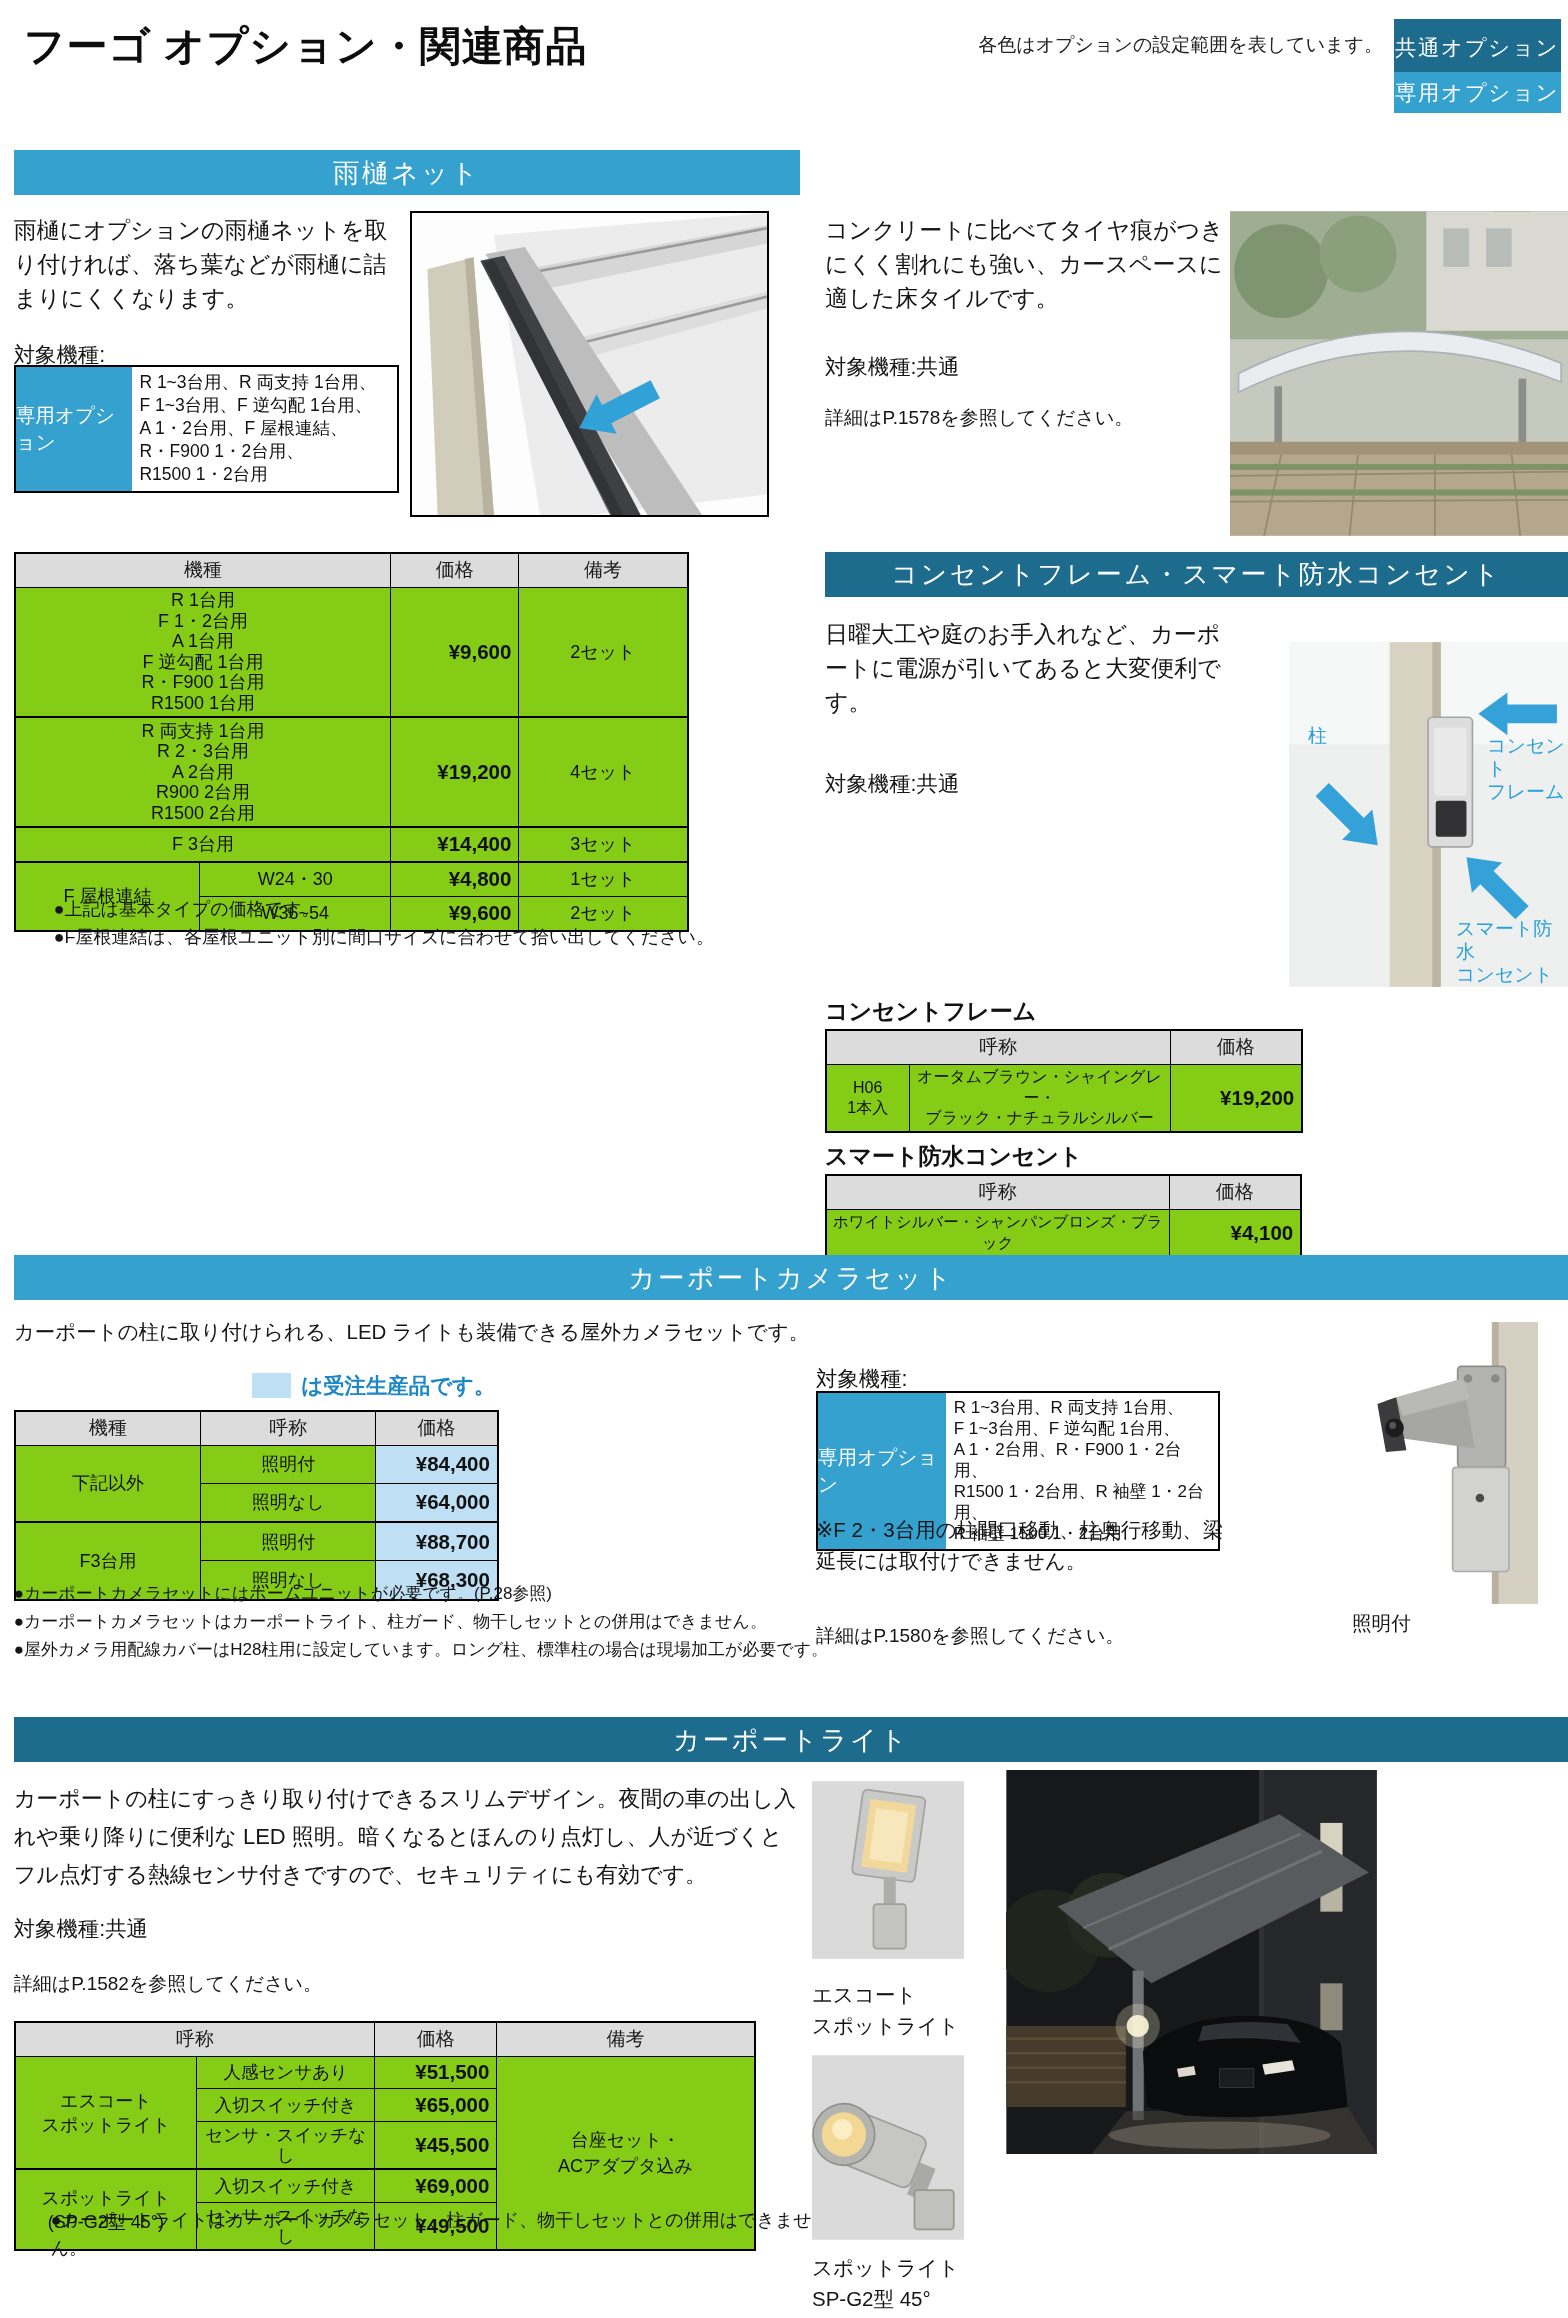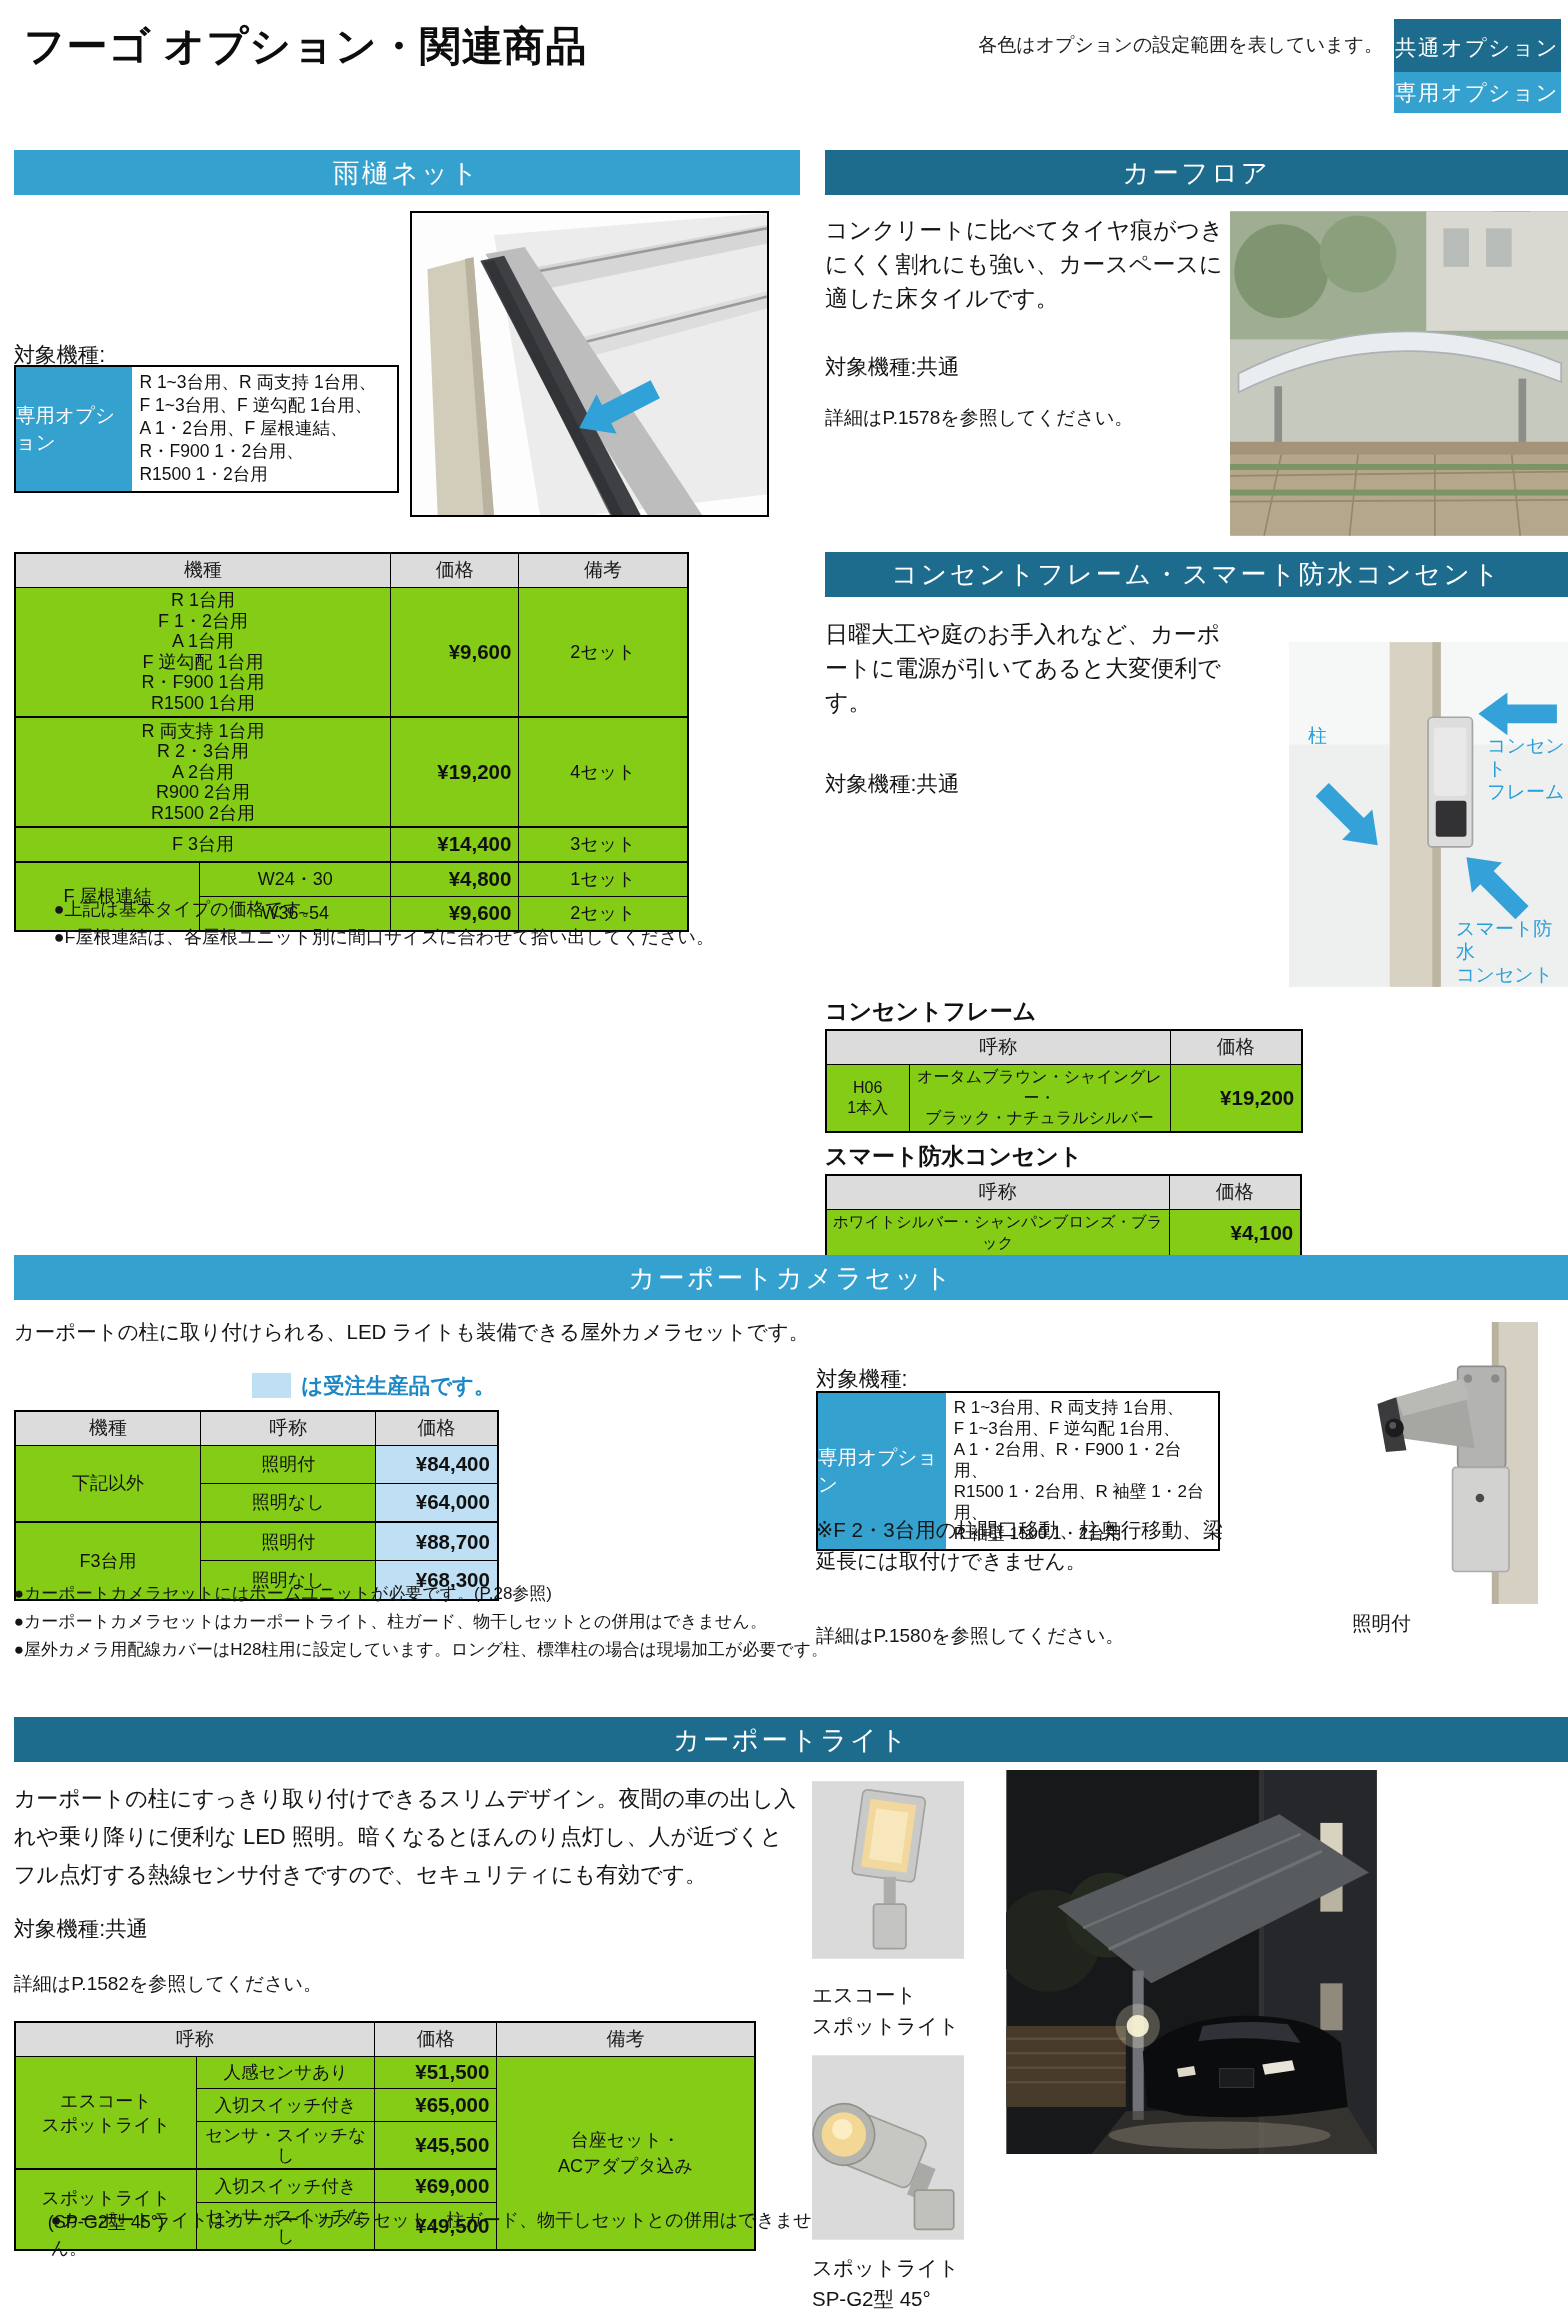--- a/index.html
+++ b/index.html
@@ -46,20 +46,21 @@
 <div class="page">
 
   <div class="abs title" style="left:13.7px;top:19px;">フーゴ オプション・関連商品</div>
   <div class="abs legendnote" style="top:32px;right:186px;">各色はオプションの設定範囲を表しています。</div>
   <div class="abs badge bg-common" style="top:19px;right:8.5px;width:167px;height:56px;">共通オプション</div>
   <div class="abs badge bg-excl" style="top:72px;right:8.5px;width:167px;height:41px;">専用オプション</div>
 
   <div class="abs bar bg-excl" style="left:13.7px;top:150px;width:786px;">
     <span>雨樋ネット</span>
   </div>
+  <div class="abs desc" style="left:13.7px;top:213px;width:395px;">雨樋にオプションの雨樋ネットを取り付ければ、落ち葉などが雨樋に詰まりにくくなります。</div>
 
   <div class="photo bordered" style="left:410px;top:211px;width:355px;height:302px;">
     <svg viewBox="0 0 416 354" width="355" height="302">
       <rect width="416" height="354" fill="#fdfdfd"></rect>
       <polygon points="96,26 416,0 416,330 210,354 150,354" fill="#ececec"></polygon>
       <polygon points="110,70 416,14 416,36 122,96" fill="#d6d6d6"></polygon>
       <polygon points="140,160 416,92 416,112 150,184" fill="#dddddd"></polygon>
       <line x1="112" y1="75" x2="416" y2="18" stroke="#9a9a9a" stroke-width="3"></line>
       <line x1="144" y1="166" x2="416" y2="98" stroke="#9a9a9a" stroke-width="3"></line>
       <polygon points="86,48 132,40 340,354 276,354" fill="#bdbdbd"></polygon>
@@ -115,23 +116,20 @@
       </tr>
       <tr>
         <td style="height:28px;">W36~54</td>
         <td class="price">¥9,600</td>
         <td>2セット</td>
       </tr>
     </tbody>
   </table>
   <div class="abs notes" style="left:13.7px;top:895px;width:718px;padding-left:40px;">●上記は基本タイプの価格です。<br>●F屋根連結は、各屋根ユニット別に間口サイズに合わせて拾い出してください。</div>
 
-  <div class="abs bar bg-common" style="left:825px;top:150px;width:743px;">
-    <span>カーフロア</span>
-  </div>
   <div class="abs desc" style="left:825px;top:213px;width:403px;">コンクリートに比べてタイヤ痕がつきにくく割れにも強い、カースペースに適した床タイルです。</div>
   <div class="abs target" style="left:825px;top:352px;">対象機種:共通</div>
   <div class="abs plain" style="left:825px;top:405px;">詳細はP.1578を参照してください。</div>
 
   <div class="photo" style="left:1230px;top:211px;width:338px;height:325px;">
     <svg viewBox="0 0 396 380" width="338" height="325">
       <rect width="396" height="380" fill="#c6cabe"></rect>
       <rect width="396" height="150" fill="#9fae93"></rect>
       <circle cx="60" cy="70" r="55" fill="#7f9571"></circle>
       <circle cx="150" cy="50" r="45" fill="#8aa07c"></circle>

